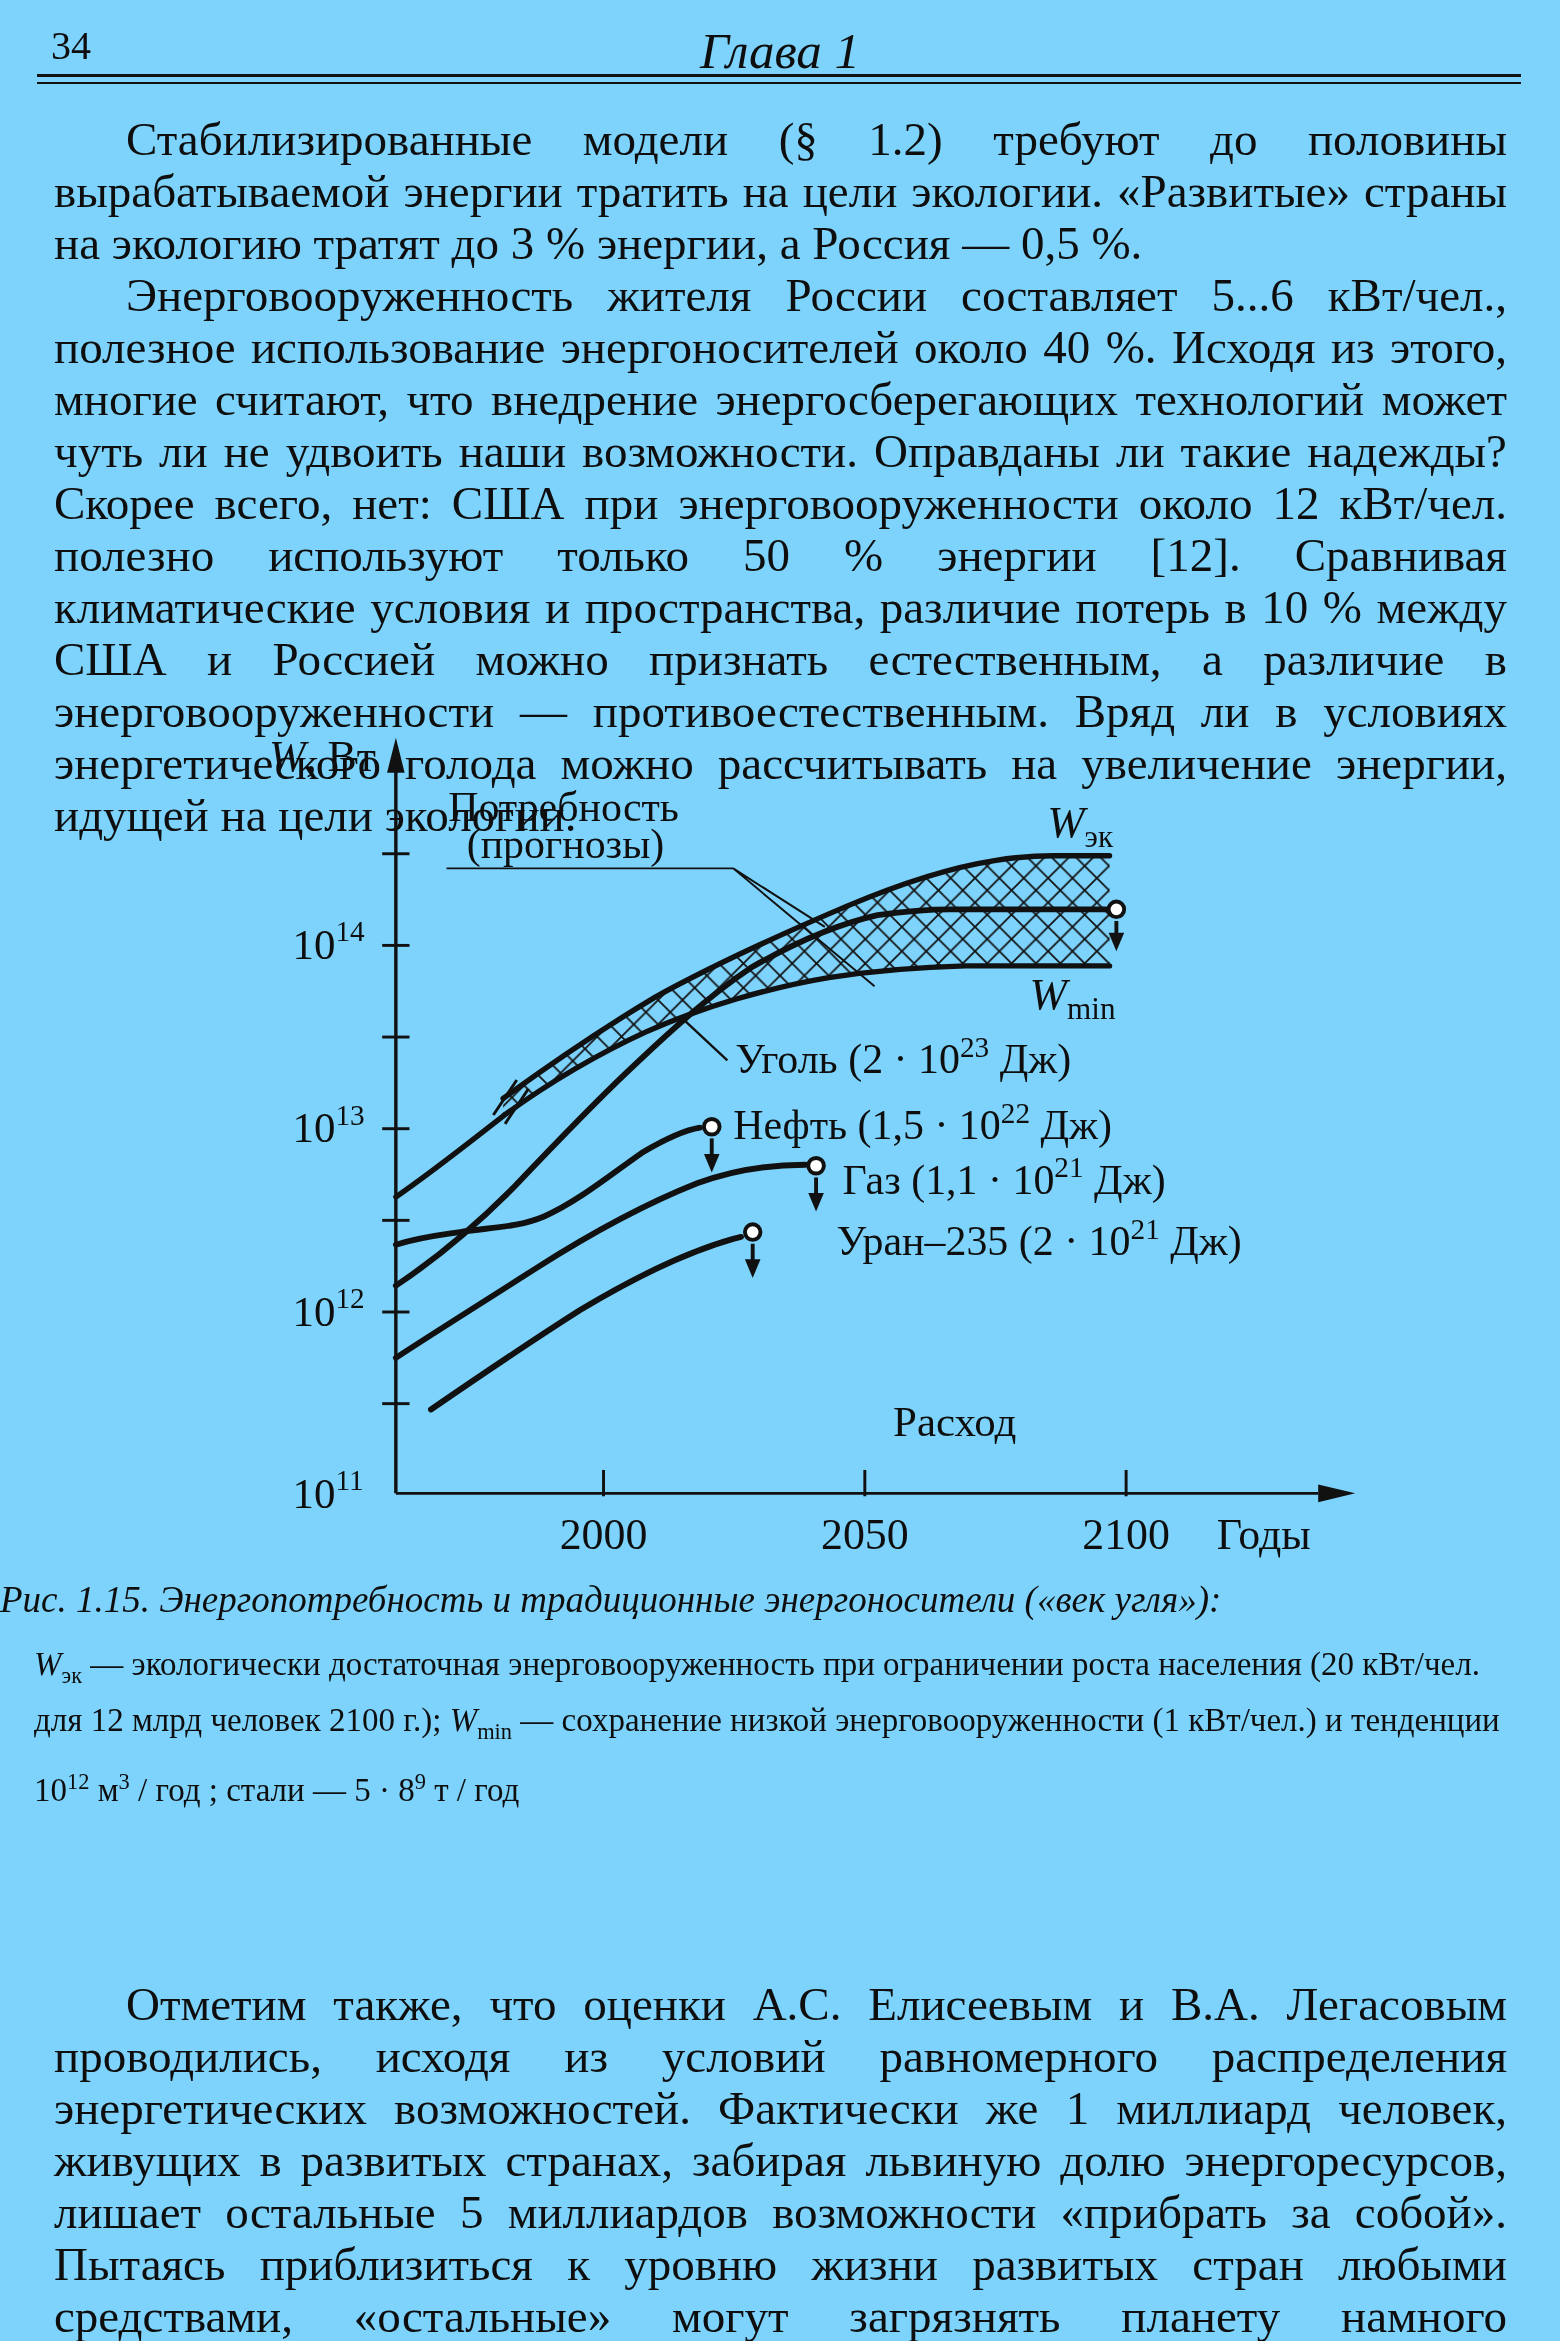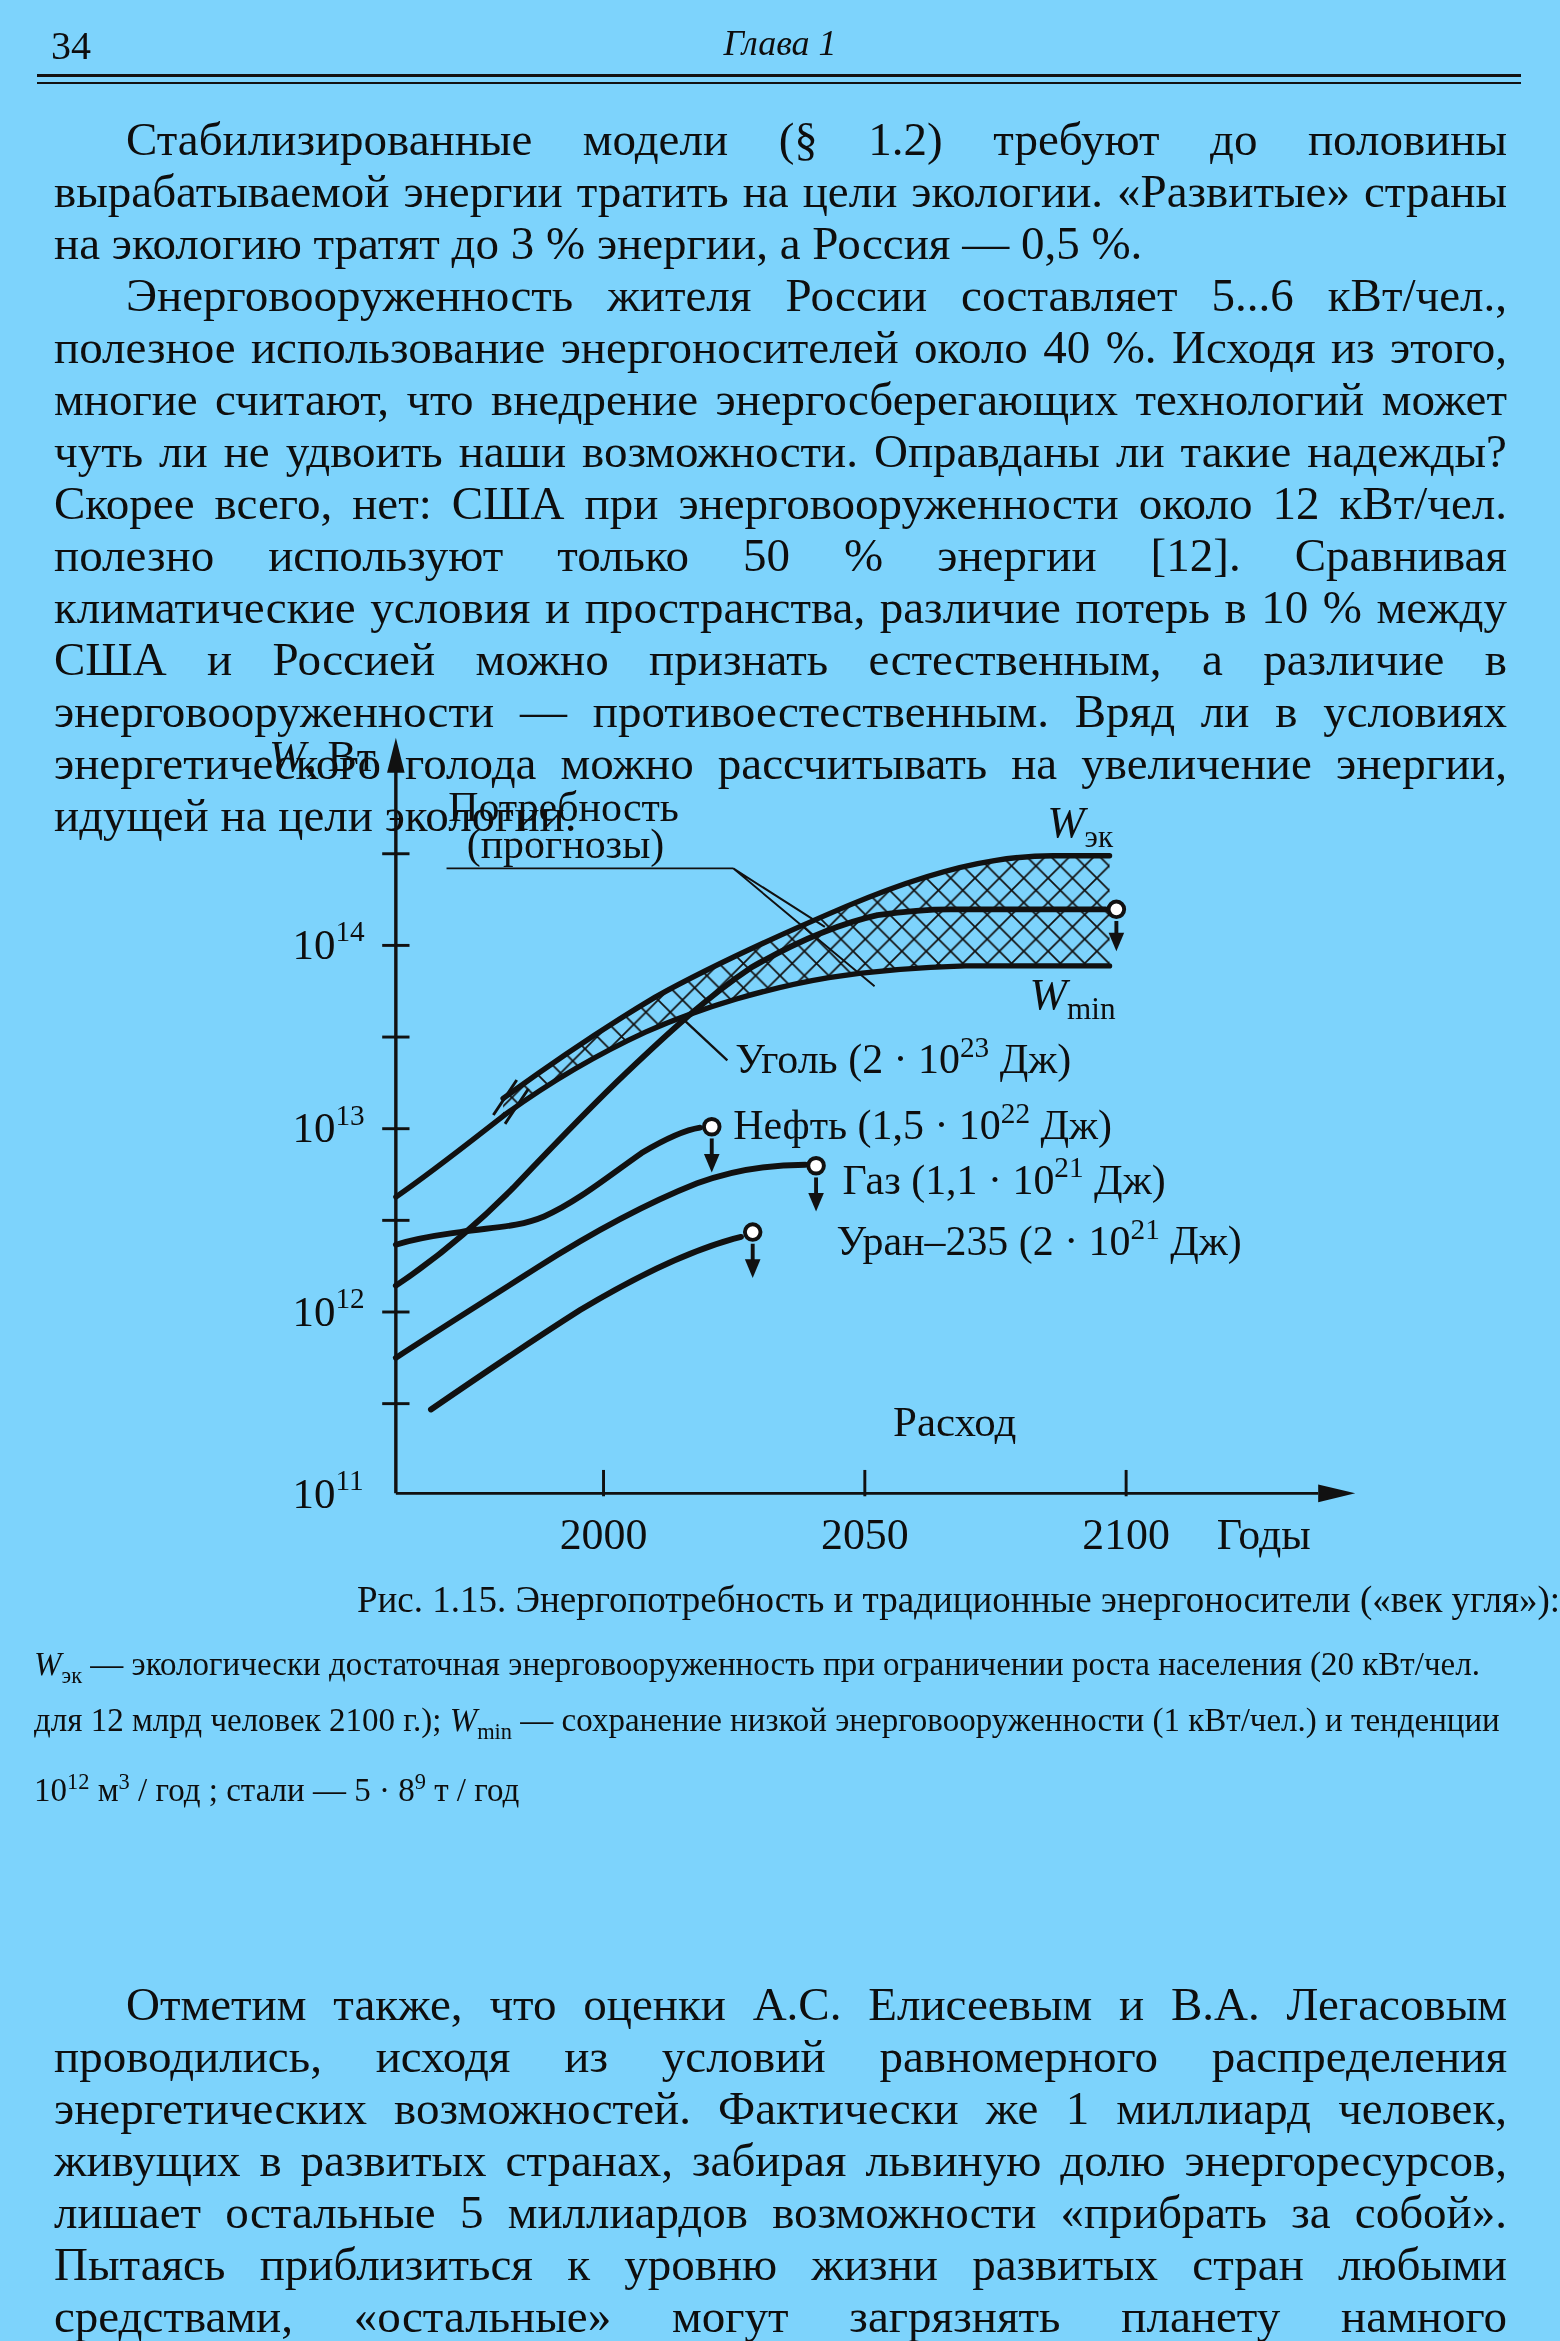--- a/index.html
+++ b/index.html
@@ -4,35 +4,35 @@
 <style>
   html,body{margin:0;padding:0;background:#e8e8e6;}
   .page{
     position:relative; width:1560px; height:2342px; margin:0 auto;
     background:#7dd3fc; color:#0e0e0e;
     font-family:"Liberation Serif", serif;
     overflow:hidden;
   }
   
   .pagenum{position:absolute;top:21.5px;left:51px;font-size:40px;}
-  .chapter{position:absolute;top:21.5px;left:0;width:100%;text-align:center;font-style:italic;font-size:36px;}
+  .chapter{position:absolute;top:21.5px;left:0;width:100%;text-align:center;font-style:italic;font-size:51px;}
   .headrule{position:absolute;top:74px;left:37px;right:39px;height:4.9px;
     border-top:3.9px solid #121212;border-bottom:2.9px solid #121212;}
   
   .bodytext{position:absolute;left:54px;width:1453px;font-size:47px;line-height:52px;text-align:justify;}
   .bodytext p{margin:0;text-indent:72px;}
   #block-top{top:113px;}
   #block-bottom{top:1978px;}
   #block-bottom p{text-align-last:justify;}
   
   .figure-svg{position:absolute;top:722px;left:0;}
   .figure-svg text{font-family:"Liberation Serif", serif;fill:#0e0e0e;}
   .it{font-style:italic;}
   
-  .caption{position:absolute;top:1578px;left:0;width:100%;text-align:right;font-size:37px;}
+  .caption{position:absolute;top:1578px;left:0;width:100%;text-align:left;font-size:37px;font-style:italic;}
   .notes{position:absolute;top:1636px;left:34px;width:1475px;font-size:33px;line-height:56px;}
   .note-line{white-space:nowrap;}
   .note-line sub{font-size:68%;line-height:0;}
   .note-line sup{font-size:68%;line-height:0;}
   .note-gap{height:13.7px;}
   .marker-icon{display:inline-block;vertical-align:-11.7px;margin:0 3.9px;}
   .curve,.edge{fill:none;stroke:#111;stroke-linecap:round;}
   .thin{fill:none;stroke:#111;}
 </style>
 </head>

